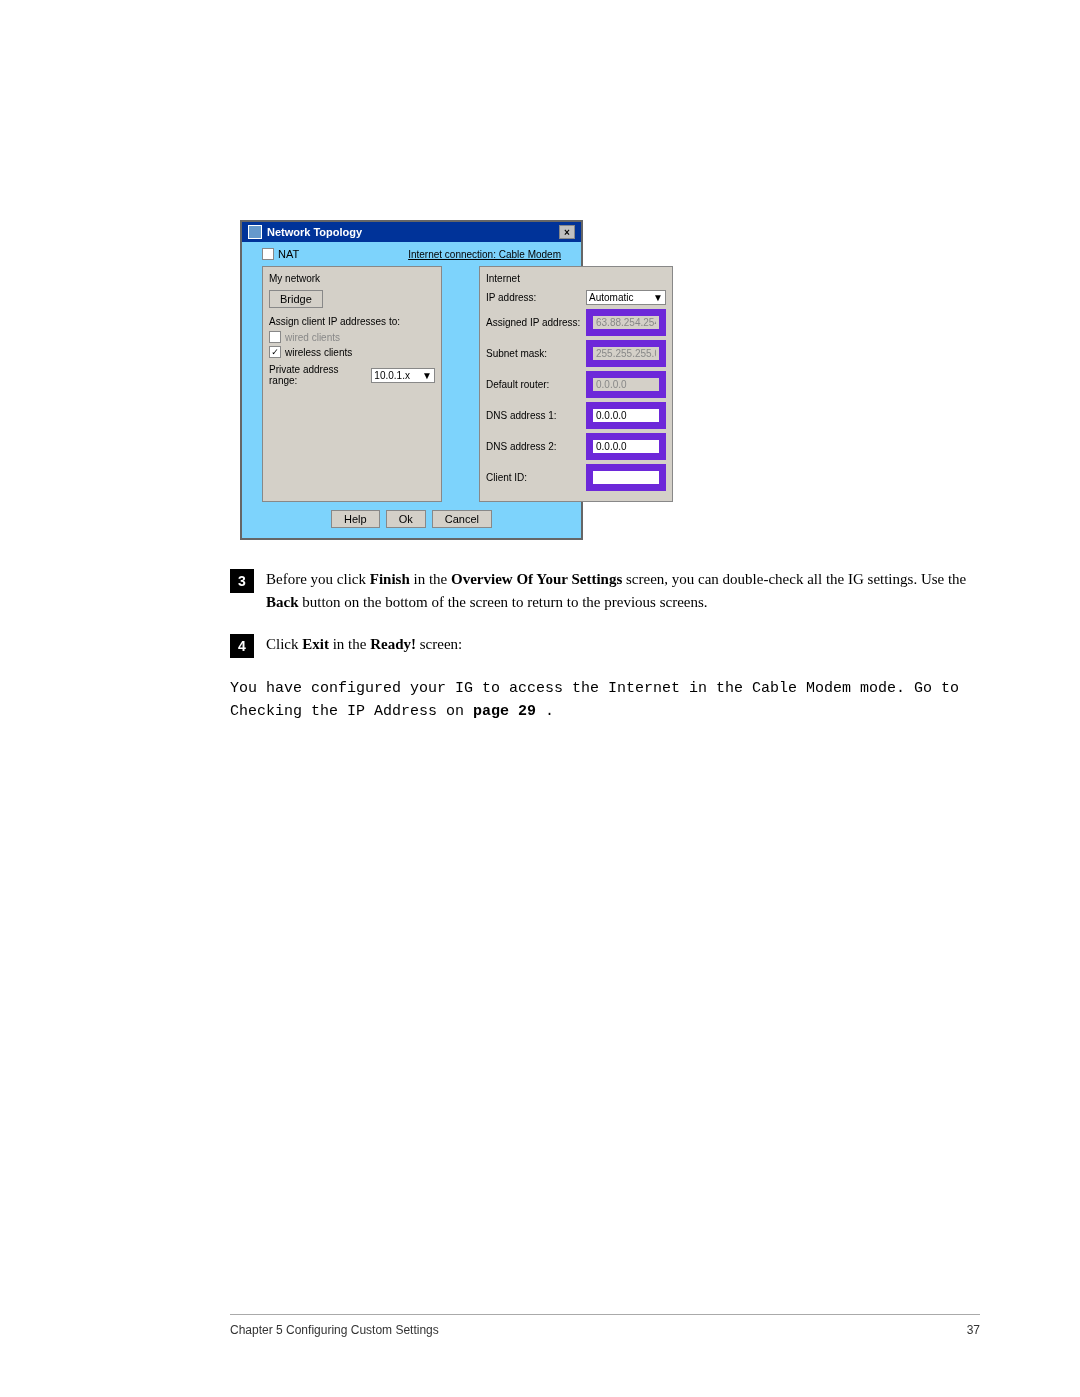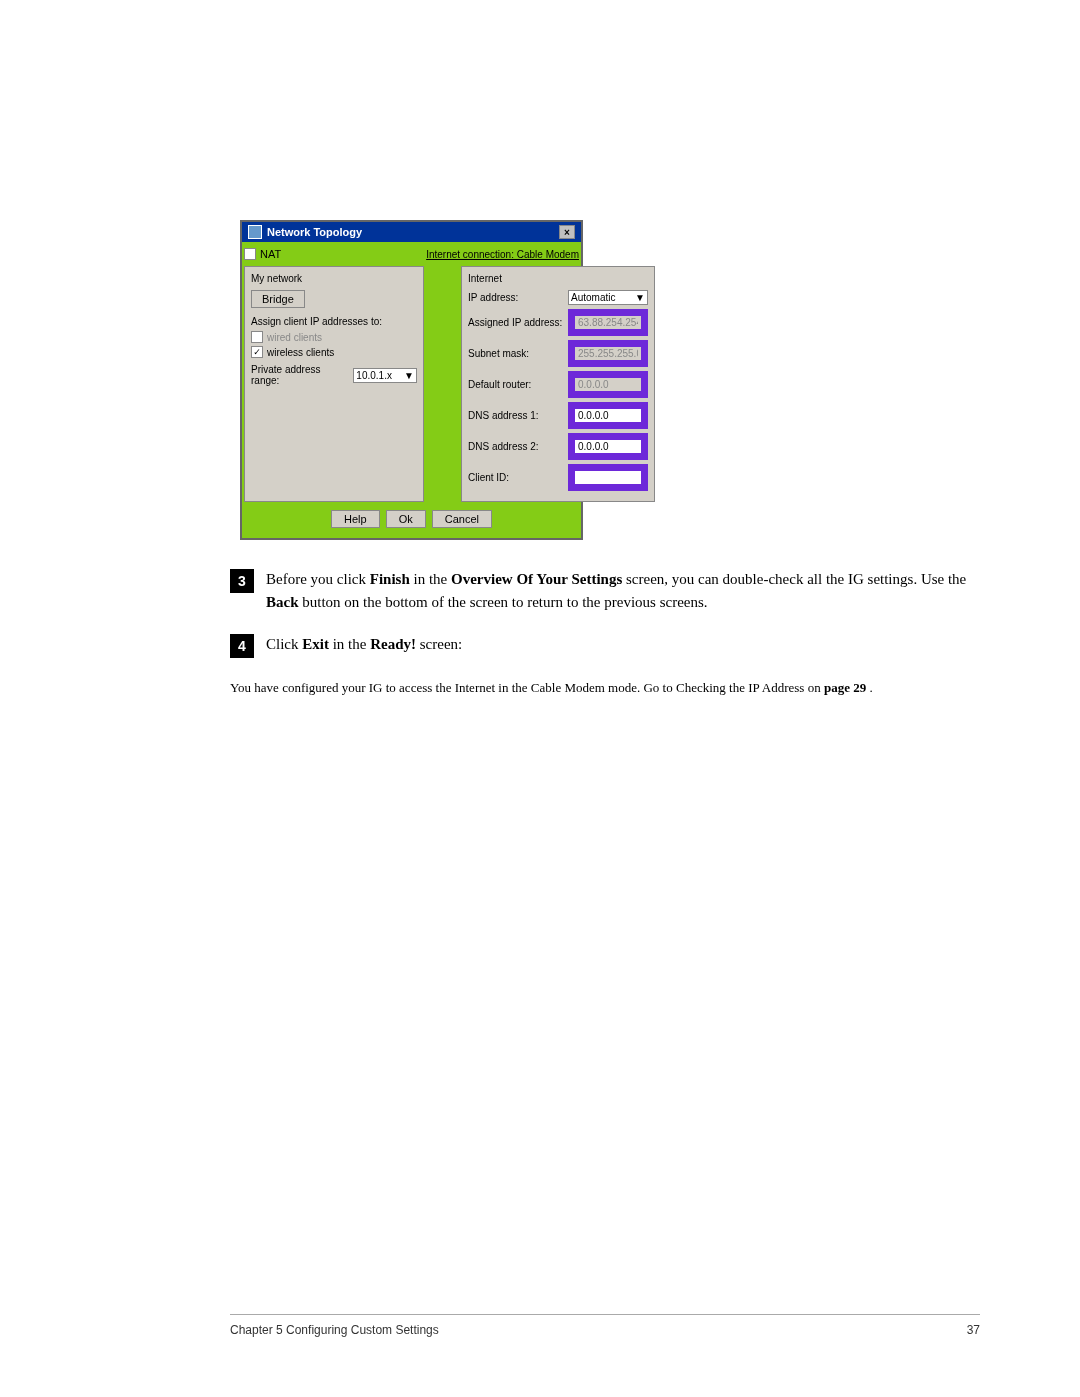--- a/index.html
+++ b/index.html
@@ -86,22 +86,22 @@
       border: 1px solid #888;
       display: flex;
       align-items: center;
       justify-content: center;
       font-size: 10px;
       color: #000;
       cursor: pointer;
     }
 
     .dialog-body {
-      padding: 6px 2px;
-      background: #84cc16;
+      padding: 6px 20px;
+      background: #7dd3fc;
     }
 
     .dialog-nat-row {
       display: flex;
       align-items: center;
       justify-content: space-between;
       margin-bottom: 6px;
     }
 
     .dialog-nat-left {
@@ -300,22 +300,22 @@
       font-size: 15px;
       line-height: 1.5;
       font-family: Georgia, serif;
     }
 
     .step-text strong {
       font-weight: bold;
     }
 
     .body-text {
-      font-family: Liberation Serif, serif;
-      font-size: 13px;
+      font-family: Liberation Mono, monospace;
+      font-size: 15px;
       line-height: 1.5;
     }
 
     .body-text strong {
       font-weight: bold;
     }
 
     
     .page-footer {
       position: absolute;

